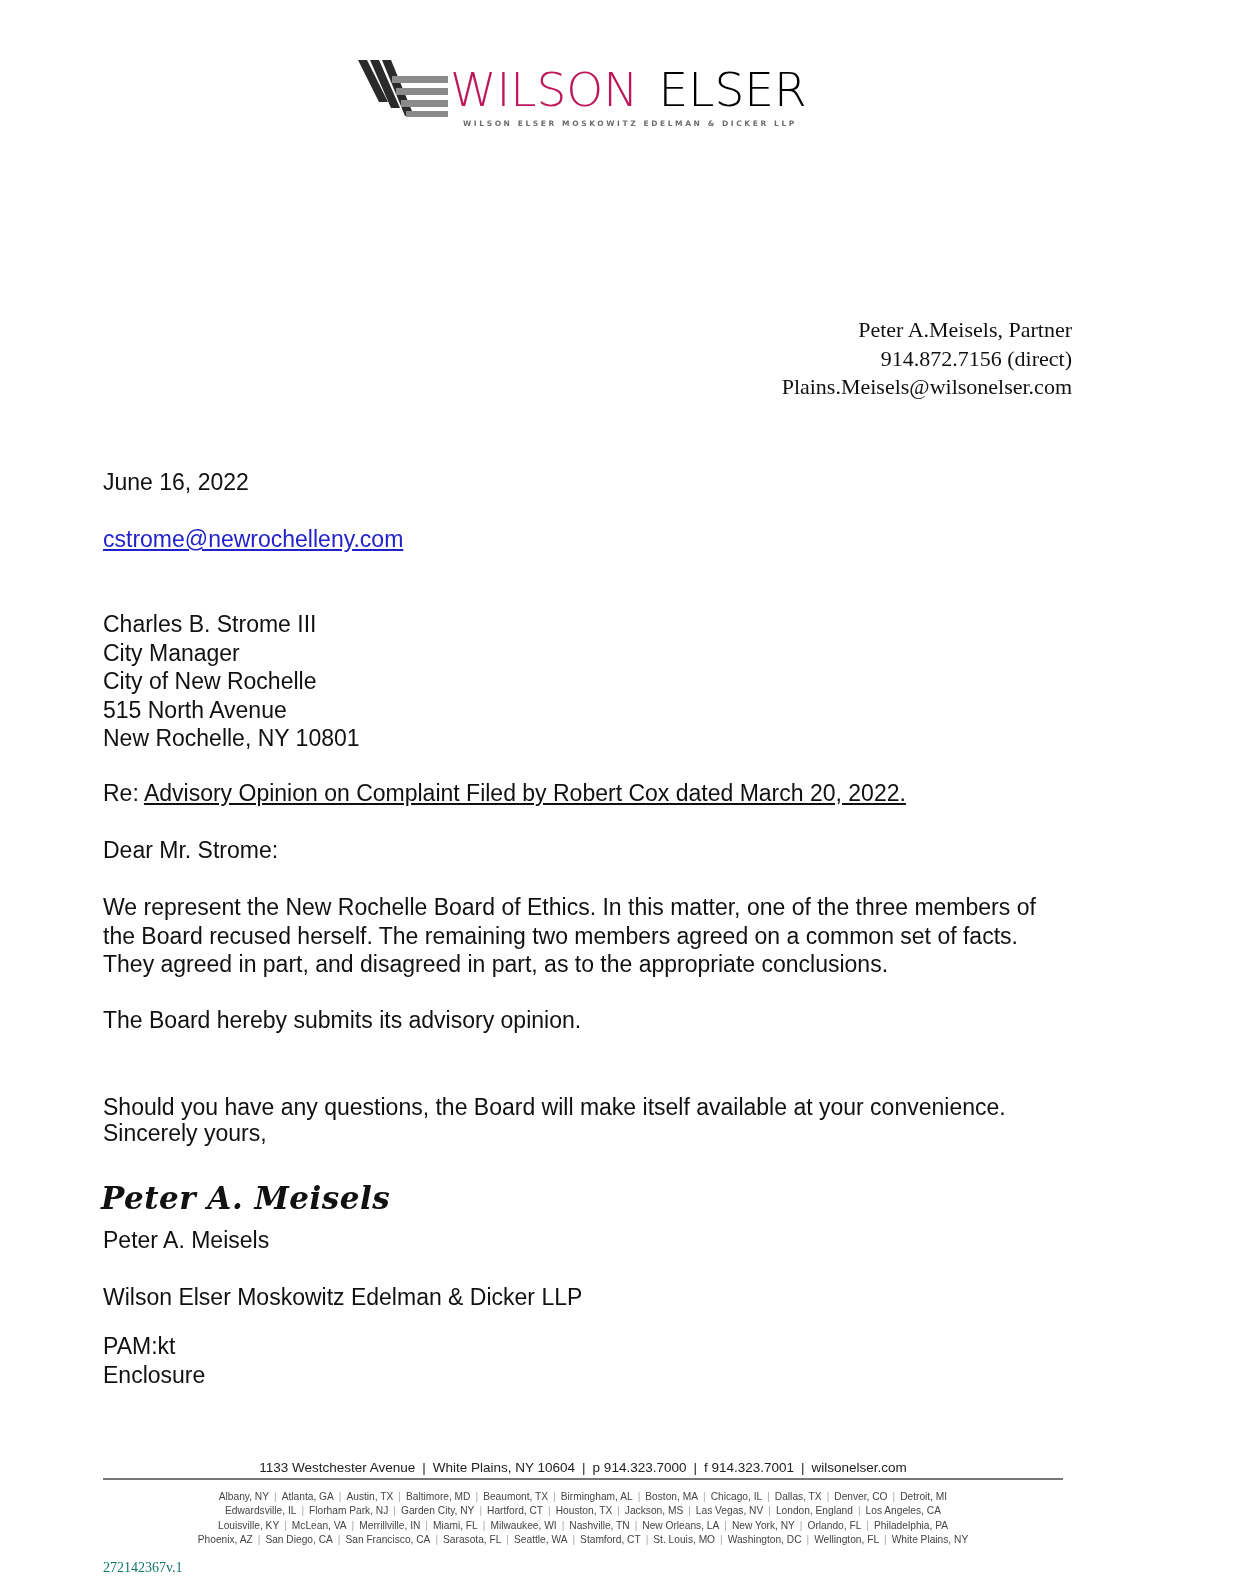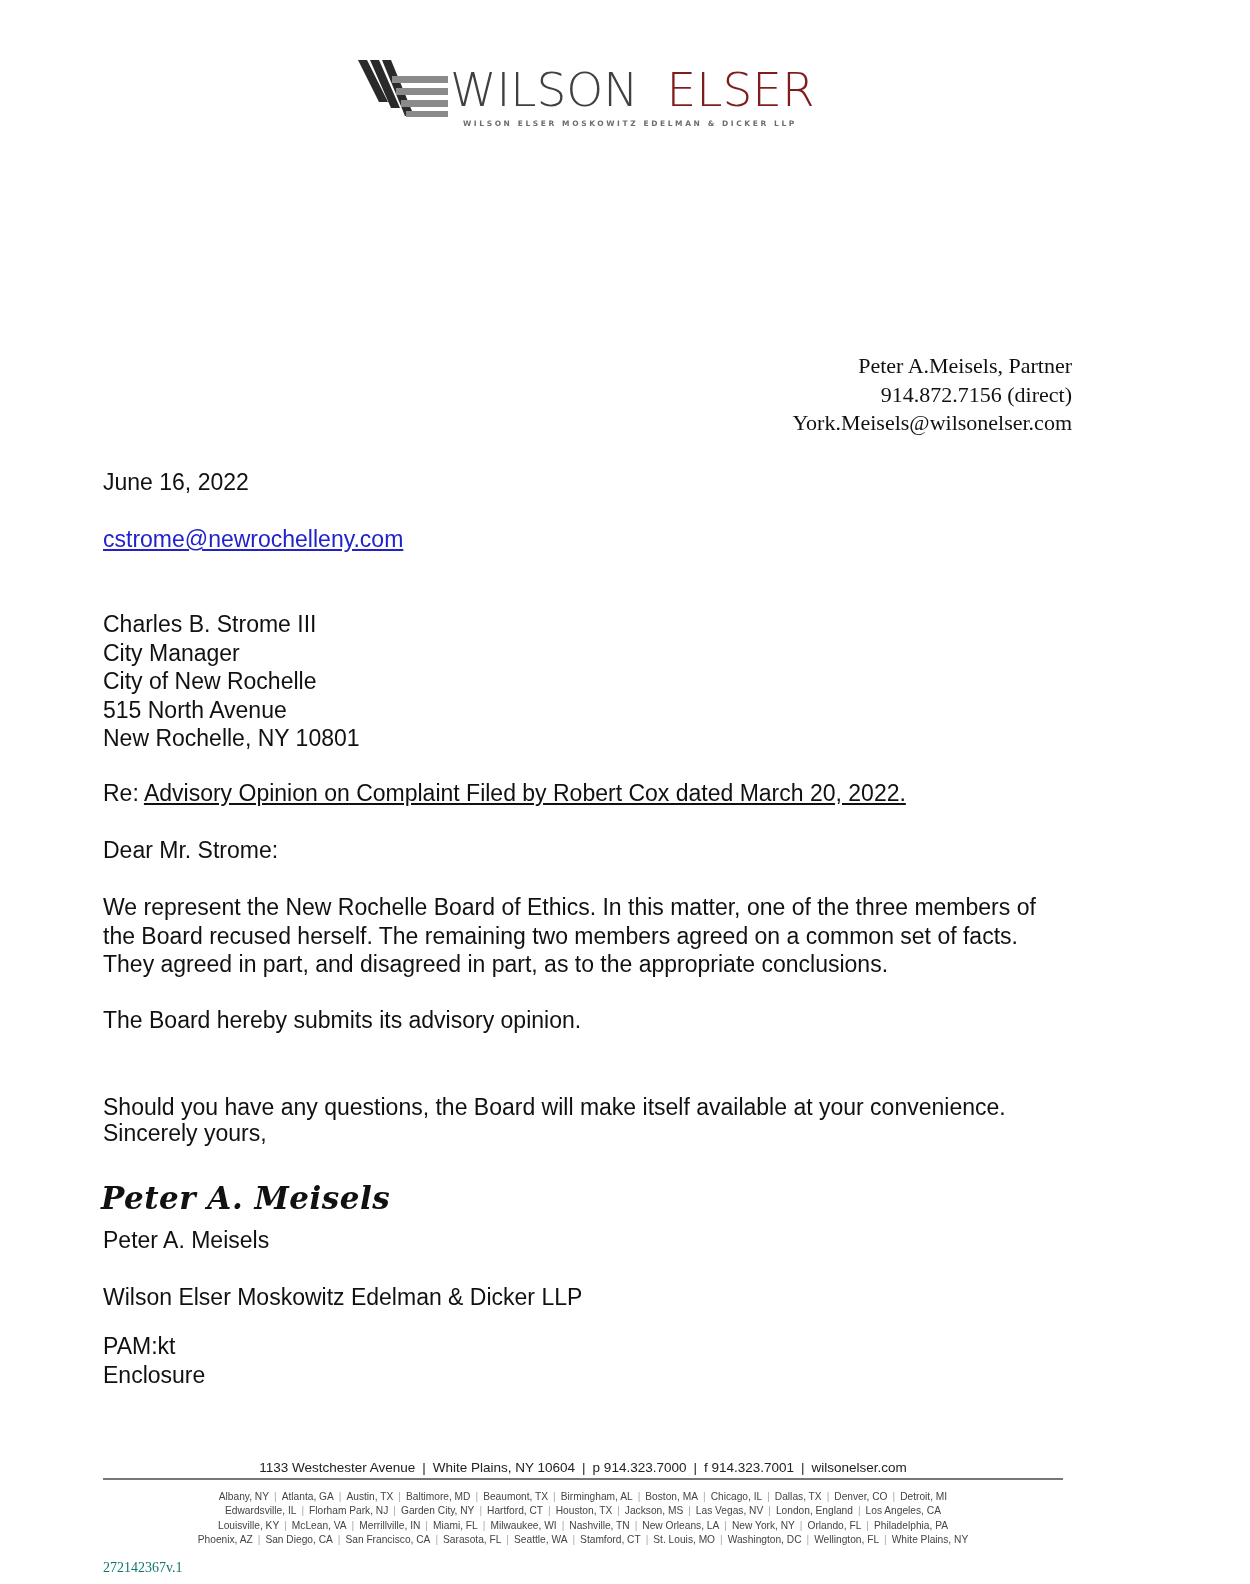--- a/index.html
+++ b/index.html
@@ -5,26 +5,26 @@
   html, body { margin: 0; padding: 0; background: #ffffff; }
   body { width: 1250px; height: 1584px; position: relative; overflow: hidden; color: #111; }
   .abs { position: absolute; }
   .sans { font-family: "Liberation Sans", sans-serif; }
   .serif { font-family: "Liberation Serif", serif; }
 
   
   .logo { left: 358px; top: 58px; width: 440px; height: 75px; }
   .logo-mark { position: absolute; left: 0; top: 2px; width: 90px; height: 58px; }
   .logo-word { position: absolute; left: 92px; top: 8px; font-family: "DejaVu Sans", sans-serif; font-size: 47px; letter-spacing: 0px; line-height: 1; white-space: nowrap; }
-  .logo-word .w1 { color: #404040; font-weight: 300; }
-  .logo-word .w2 { color: #7f1d1d; font-weight: 300; margin-left: 28px; }
+  .logo-word .w1 { color: #be185d; font-weight: 300; }
+  .logo-word .w2 { color: #000000; font-weight: 300; margin-left: 20px; }
   .logo-sub { position: absolute; left: 105px; top: 61px; font-family: "DejaVu Sans", sans-serif; font-size: 7.5px; font-weight: bold; letter-spacing: 2.6px; color: #6d6d6d; white-space: nowrap; }
 
   
-  .sender { right: 178px; top: 316px; text-align: right; font-size: 22px; line-height: 28.5px; color: #111; margin-top: 36px; }
+  .sender { right: 178px; top: 316px; text-align: right; font-size: 22px; line-height: 28.5px; color: #111; }
 
   
   .body-text { left: 103px; font-size: 23px; line-height: 28.5px; color: #111; white-space: nowrap; }
   .link { color: #2222cc; text-decoration: underline; }
   .u { text-decoration: underline; }
 
   .signature { left: 101px; top: 1180px; font-family: "DejaVu Serif", serif; font-style: italic; font-weight: bold; font-size: 31px; color: #111; letter-spacing: 0.5px; }
 
   
   .footer-addr { left: 0; width: 1166px; top: 1460px; text-align: center; font-size: 13.5px; color: #222; white-space: nowrap; }
@@ -49,21 +49,21 @@
   </svg>
   <div class="logo-word">
     <span class="w1">WILSON</span><span class="w2">ELSER</span>
   </div>
   <div class="logo-sub">WILSON ELSER MOSKOWITZ EDELMAN &amp; DICKER LLP</div>
 </div>
 
 <div class="abs sender serif">
   <div>Peter A.Meisels, Partner</div>
   <div>914.872.7156 (direct)</div>
-  <div>York.Meisels@wilsonelser.com</div>
+  <div>Plains.Meisels@wilsonelser.com</div>
 </div>
 
 <div class="abs body-text sans" style="top:468px;">June 16, 2022</div>
 
 <div class="abs body-text sans" style="top:525px;">
   <div><a class="link">cstrome@newrochelleny.com</a></div>
 </div>
 
 <div class="abs body-text sans" style="top:610px;">
   <div>Charles B. Strome III</div>

